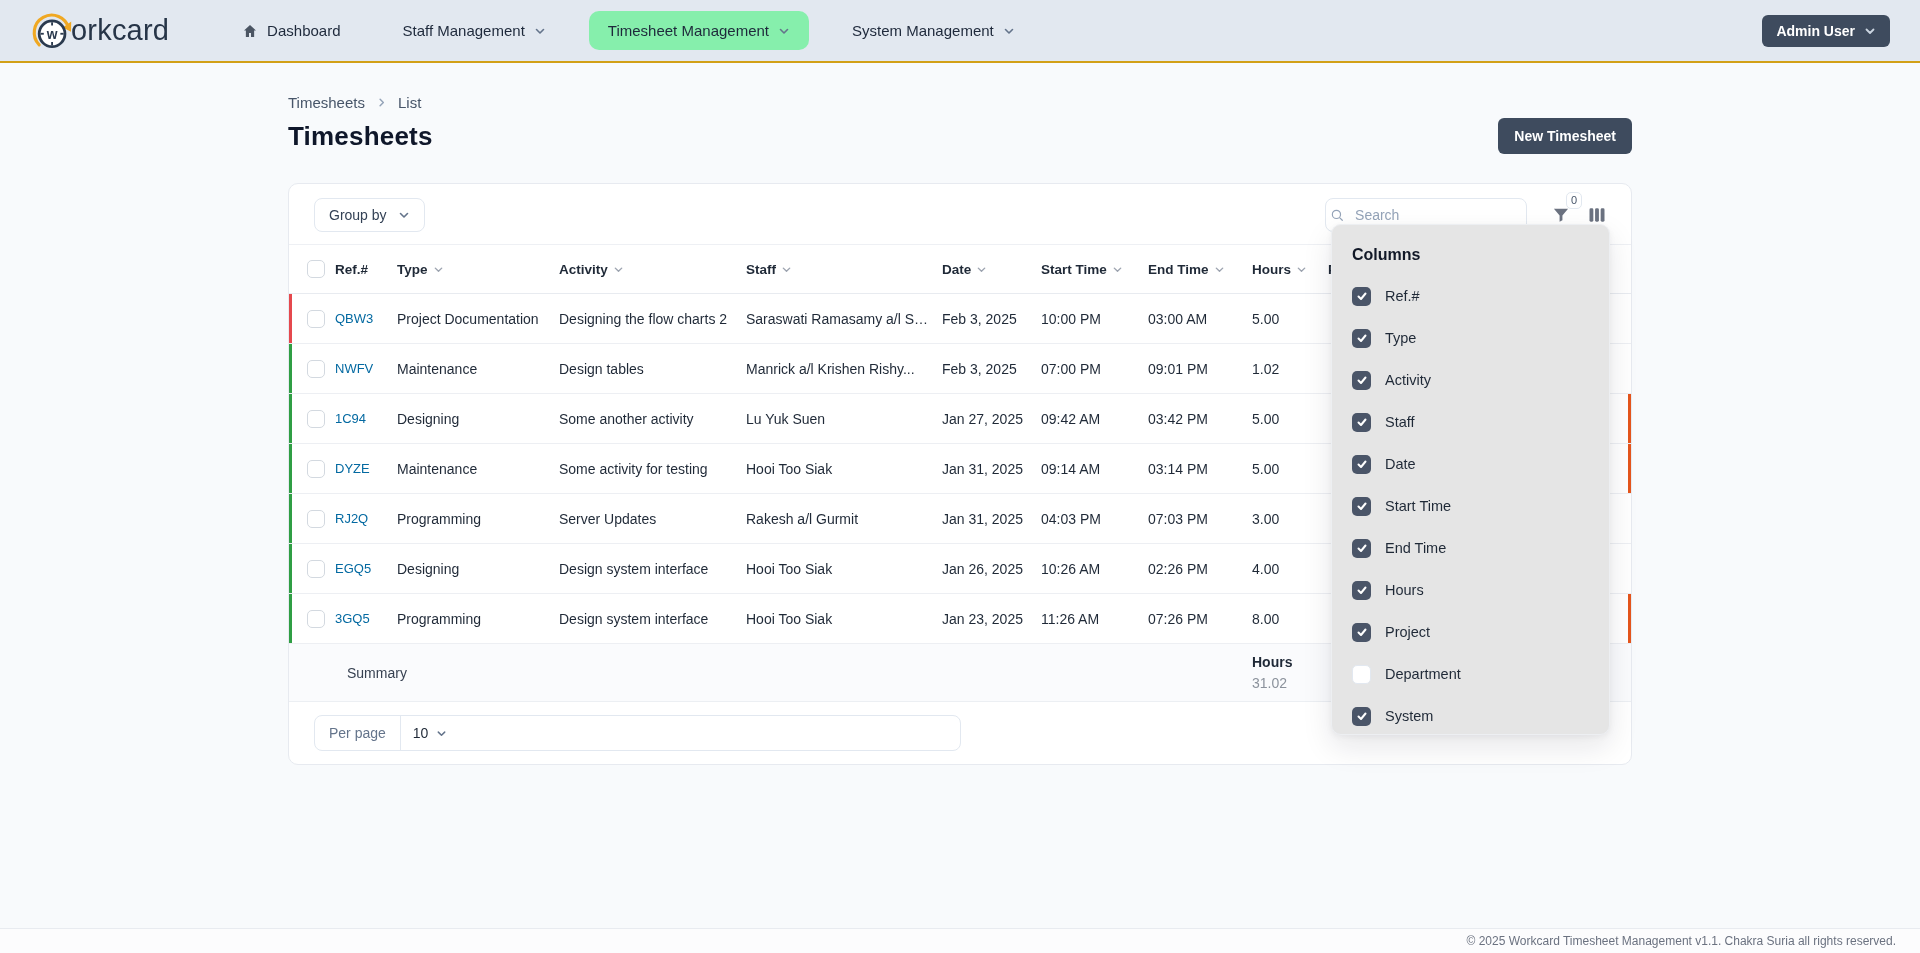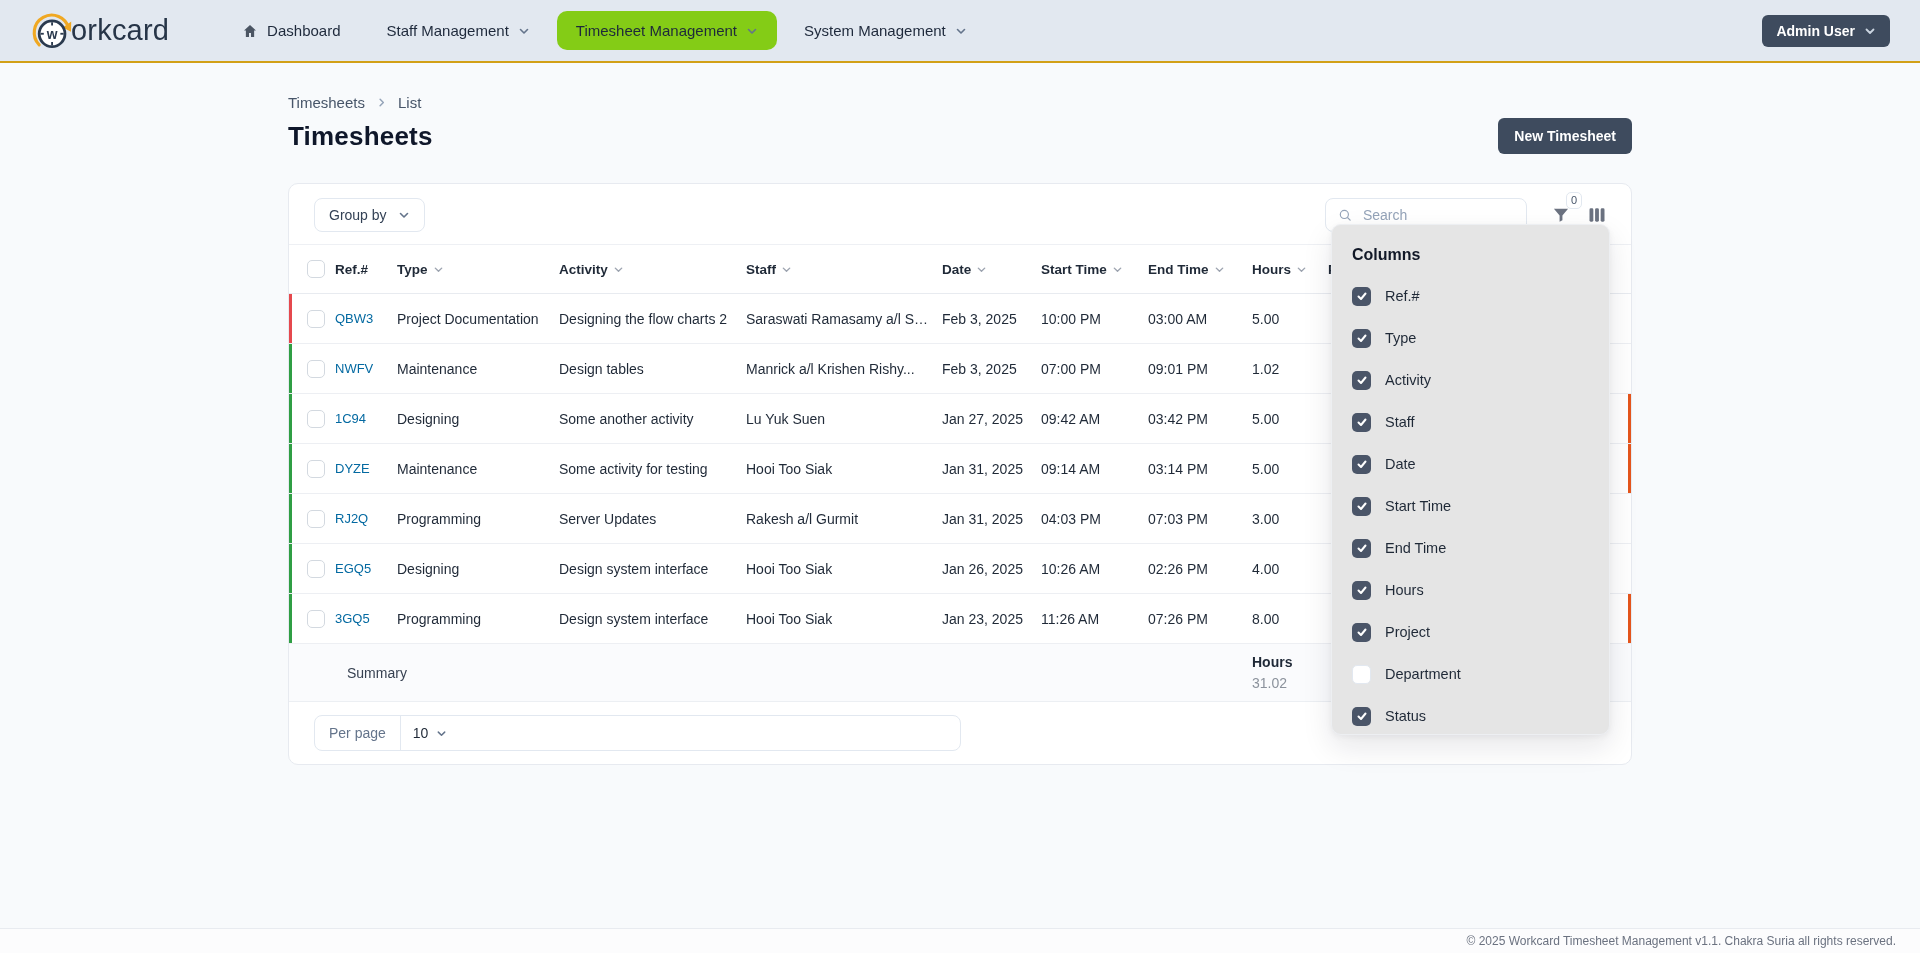--- a/index.html
+++ b/index.html
@@ -9,27 +9,27 @@
     background:#f8fafc; color:#1f2937;
     font-family:"Liberation Sans", sans-serif;
   }
   
   .navbar {
     height:63px; background:#e2e8f0; border-bottom:2px solid #d2a017;
     display:flex; align-items:center; padding:0 30px;
   }
   .logo { display:flex; align-items:center; margin-right:54px; cursor:pointer; }
   .logo-text { font-size:29px; color:#273548; letter-spacing:.2px; margin-left:-5px; font-weight:500; }
-  .nav-menu { display:flex; gap:8px; }
+  .nav-menu { display:flex; gap:24px; }
   .nav-item {
     display:flex; align-items:center; gap:9px; padding:11px 19px;
     font-size:15px; font-weight:500; color:#1e293b; border-radius:10px; cursor:pointer;
     white-space:nowrap;
   }
-  .nav-item.active { background:#84cc16; }
+  .nav-item.active { background:#86efac; }
   .chev { color:#64748b; flex:0 0 auto; }
   .user-btn {
     margin-left:auto; background:#3e4b5e; color:#fff; font-weight:700; font-size:14px;
     padding:8px 14px; border-radius:6px; border:none; display:flex; align-items:center; gap:9px;
     cursor:pointer; font-family:inherit;
   }
   .user-btn .chev { color:#cbd5e1; }
   
   .main { width:1344px; margin:0 auto; }
   .breadcrumb { margin-top:31px; display:flex; align-items:center; gap:11px; font-size:15px; color:#475569; }
@@ -44,21 +44,21 @@
   
   .card { margin-top:29px; background:#fff; border:1px solid #e7eaf0; border-radius:10px; position:relative; }
   .toolbar { display:flex; align-items:center; padding:14px 22px 12px 25px; }
   .groupby-btn {
     display:flex; align-items:center; gap:11px; background:#fff; border:1px solid #e2e8f0;
     border-radius:8px; padding:8px 14px; font-size:14px; color:#334155; cursor:pointer; font-family:inherit;
   }
   .toolbar-right { margin-left:auto; display:flex; align-items:center; }
   .search-box {
     display:flex; align-items:center; gap:9px; border:1px solid #e2e8f0; border-radius:8px;
-    padding:7px 12px; width:202px; background:#fff;
+    padding:7px 4px; width:202px; background:#fff;
   }
   .search-box input { border:none; outline:none; font-size:14px; width:100%; color:#334155; background:transparent; font-family:inherit; }
   .search-box input::placeholder { color:#94a3b8; }
   .icon-btn { background:none; border:none; padding:2px; cursor:pointer; display:flex; align-items:center; }
   .filter-wrap { position:relative; margin-left:22px; }
   .filter-badge {
     position:absolute; top:-11px; right:-9px; background:#fff; border:1px solid #e2e8f0;
     border-radius:5px; font-size:11px; color:#475569; padding:0 4px; line-height:15px; min-width:14px; text-align:center;
   }
   .cols-btn { margin-left:12px; }
@@ -491,20 +491,20 @@
       
     </span>
     <span class="menu-label">Department</span>
   </div>
       <div class="menu-item">
     <span class="cb checked">
       <svg class="check" width="12" height="12" viewBox="0 0 12 12">
             <path d="M2.5 6.5 L5 9 L9.5 3.5" fill="none" stroke="#fff" stroke-width="2" stroke-linecap="round" stroke-linejoin="round"></path>
           </svg>
     </span>
-    <span class="menu-label">Status</span>
+    <span class="menu-label">System</span>
   </div>
     </div>
 </div>
 
 <footer class="footer">
   <span>© 2025 Workcard Timesheet Management v1.1. Chakra Suria all rights reserved.</span>
 </footer>
 
 </body></html>

